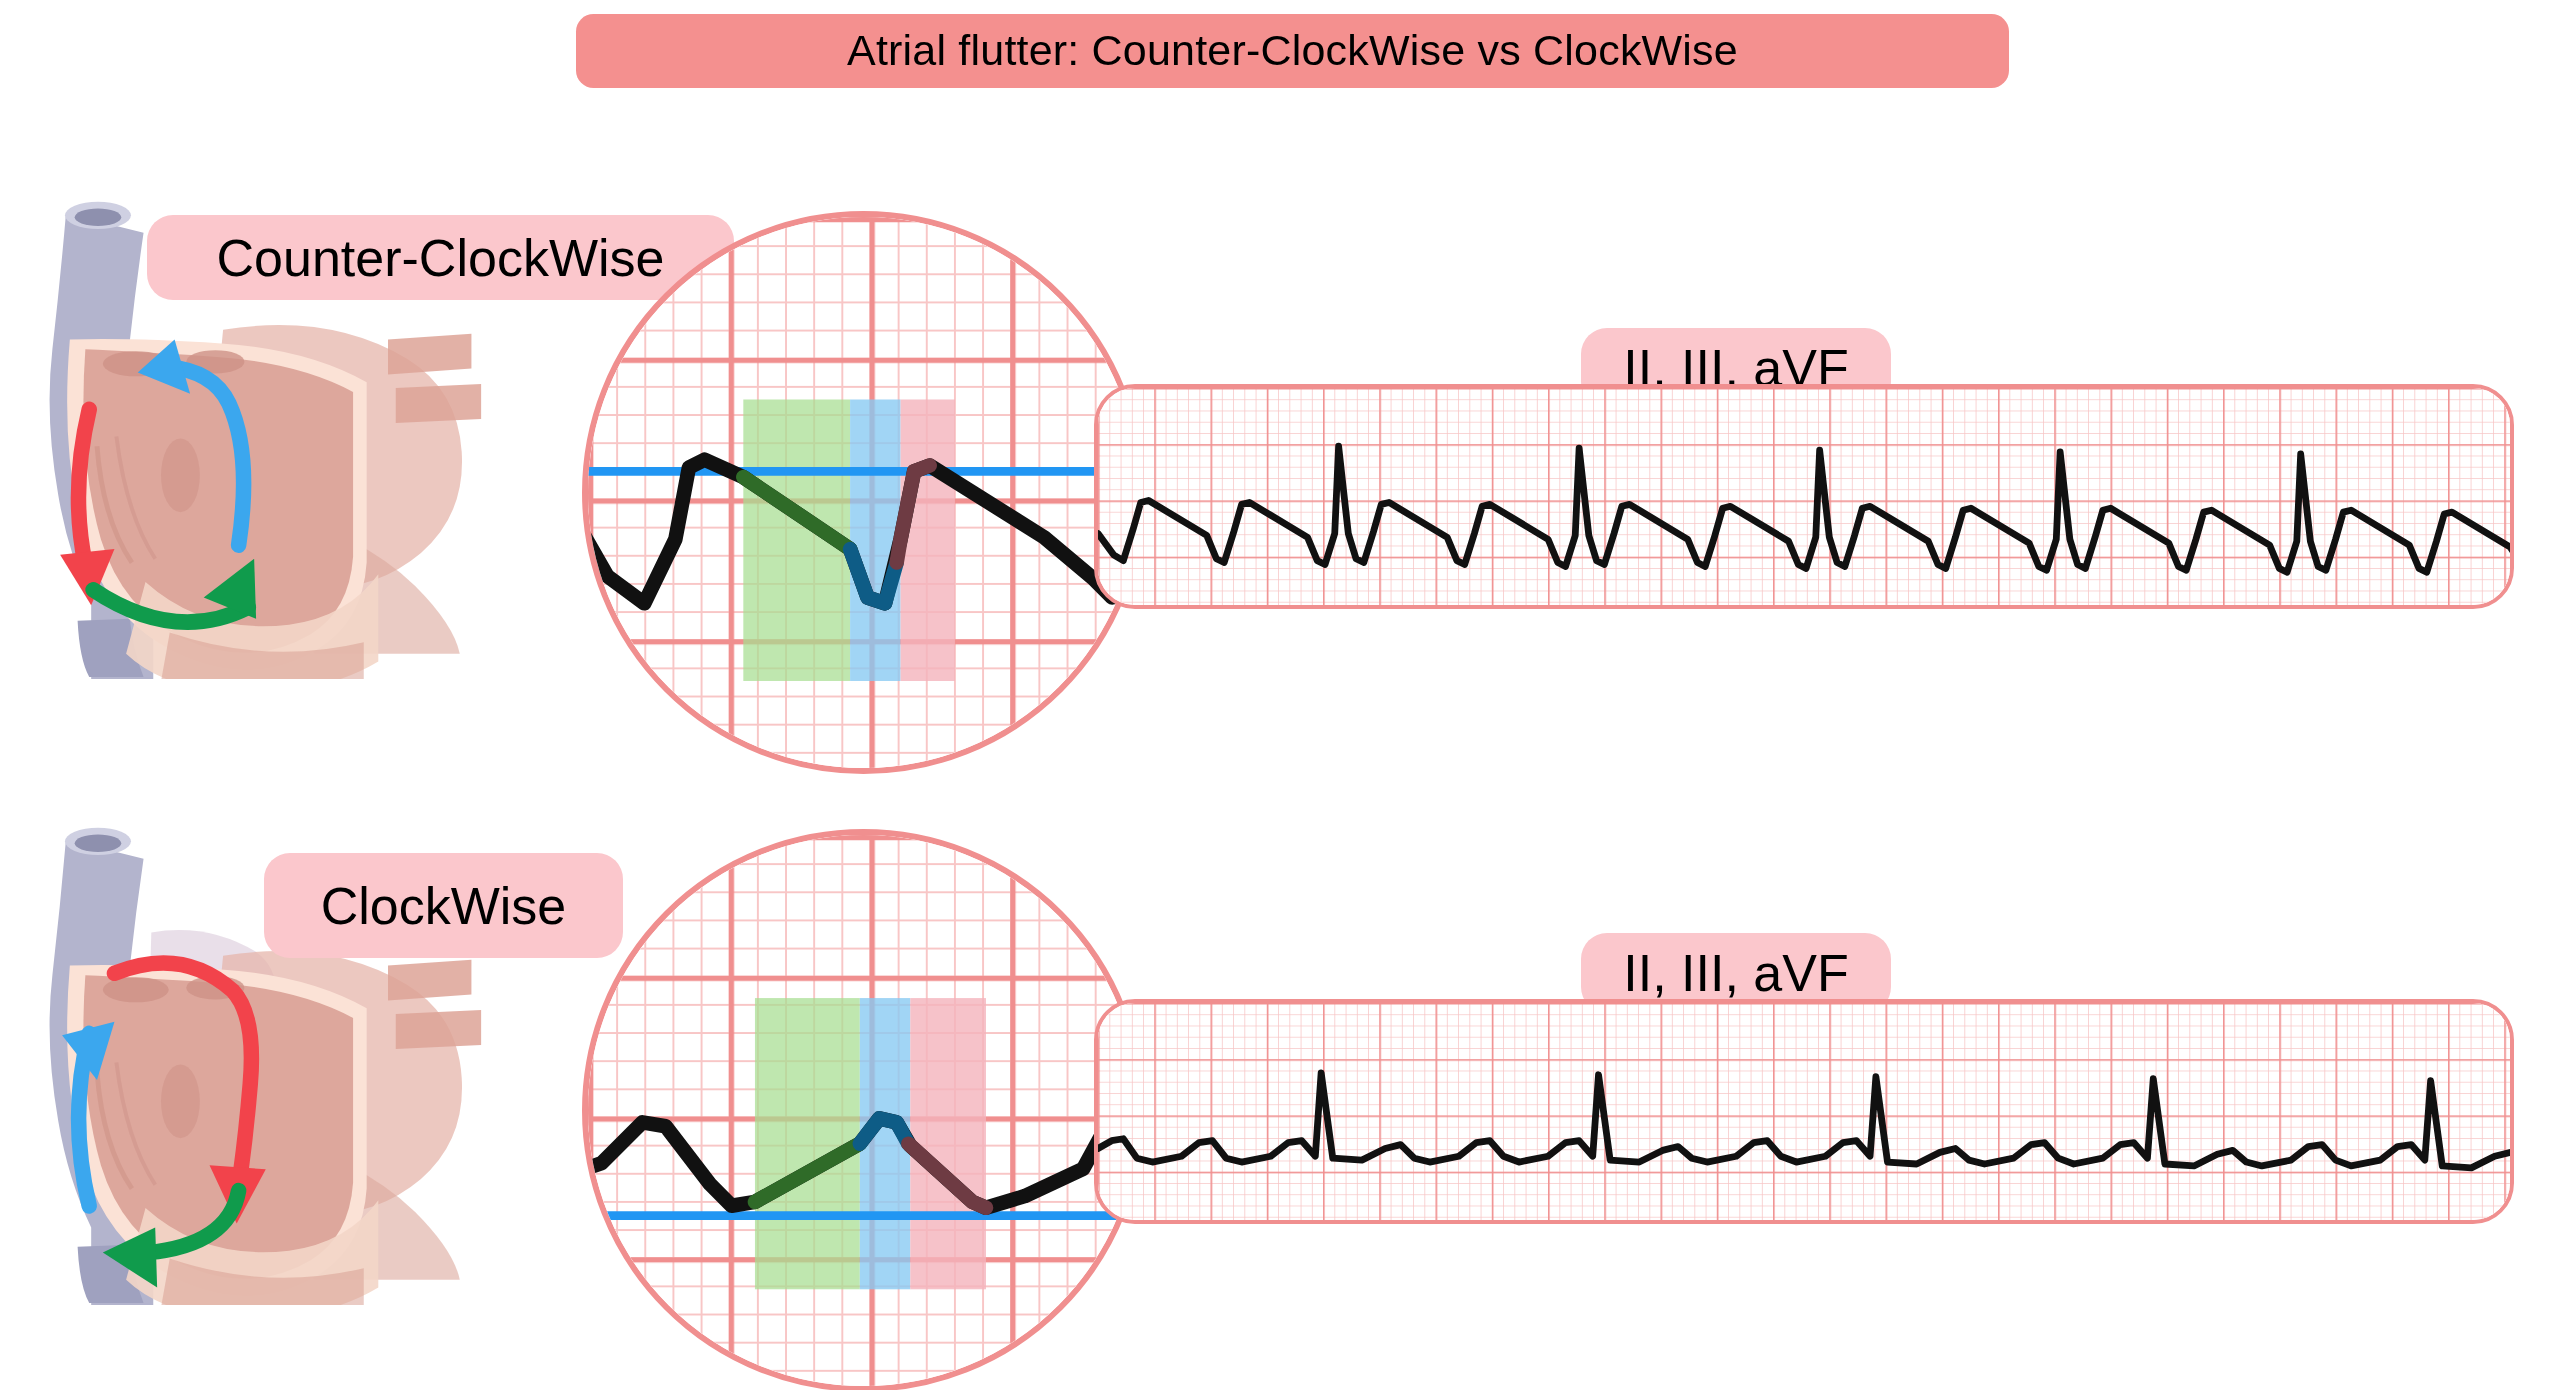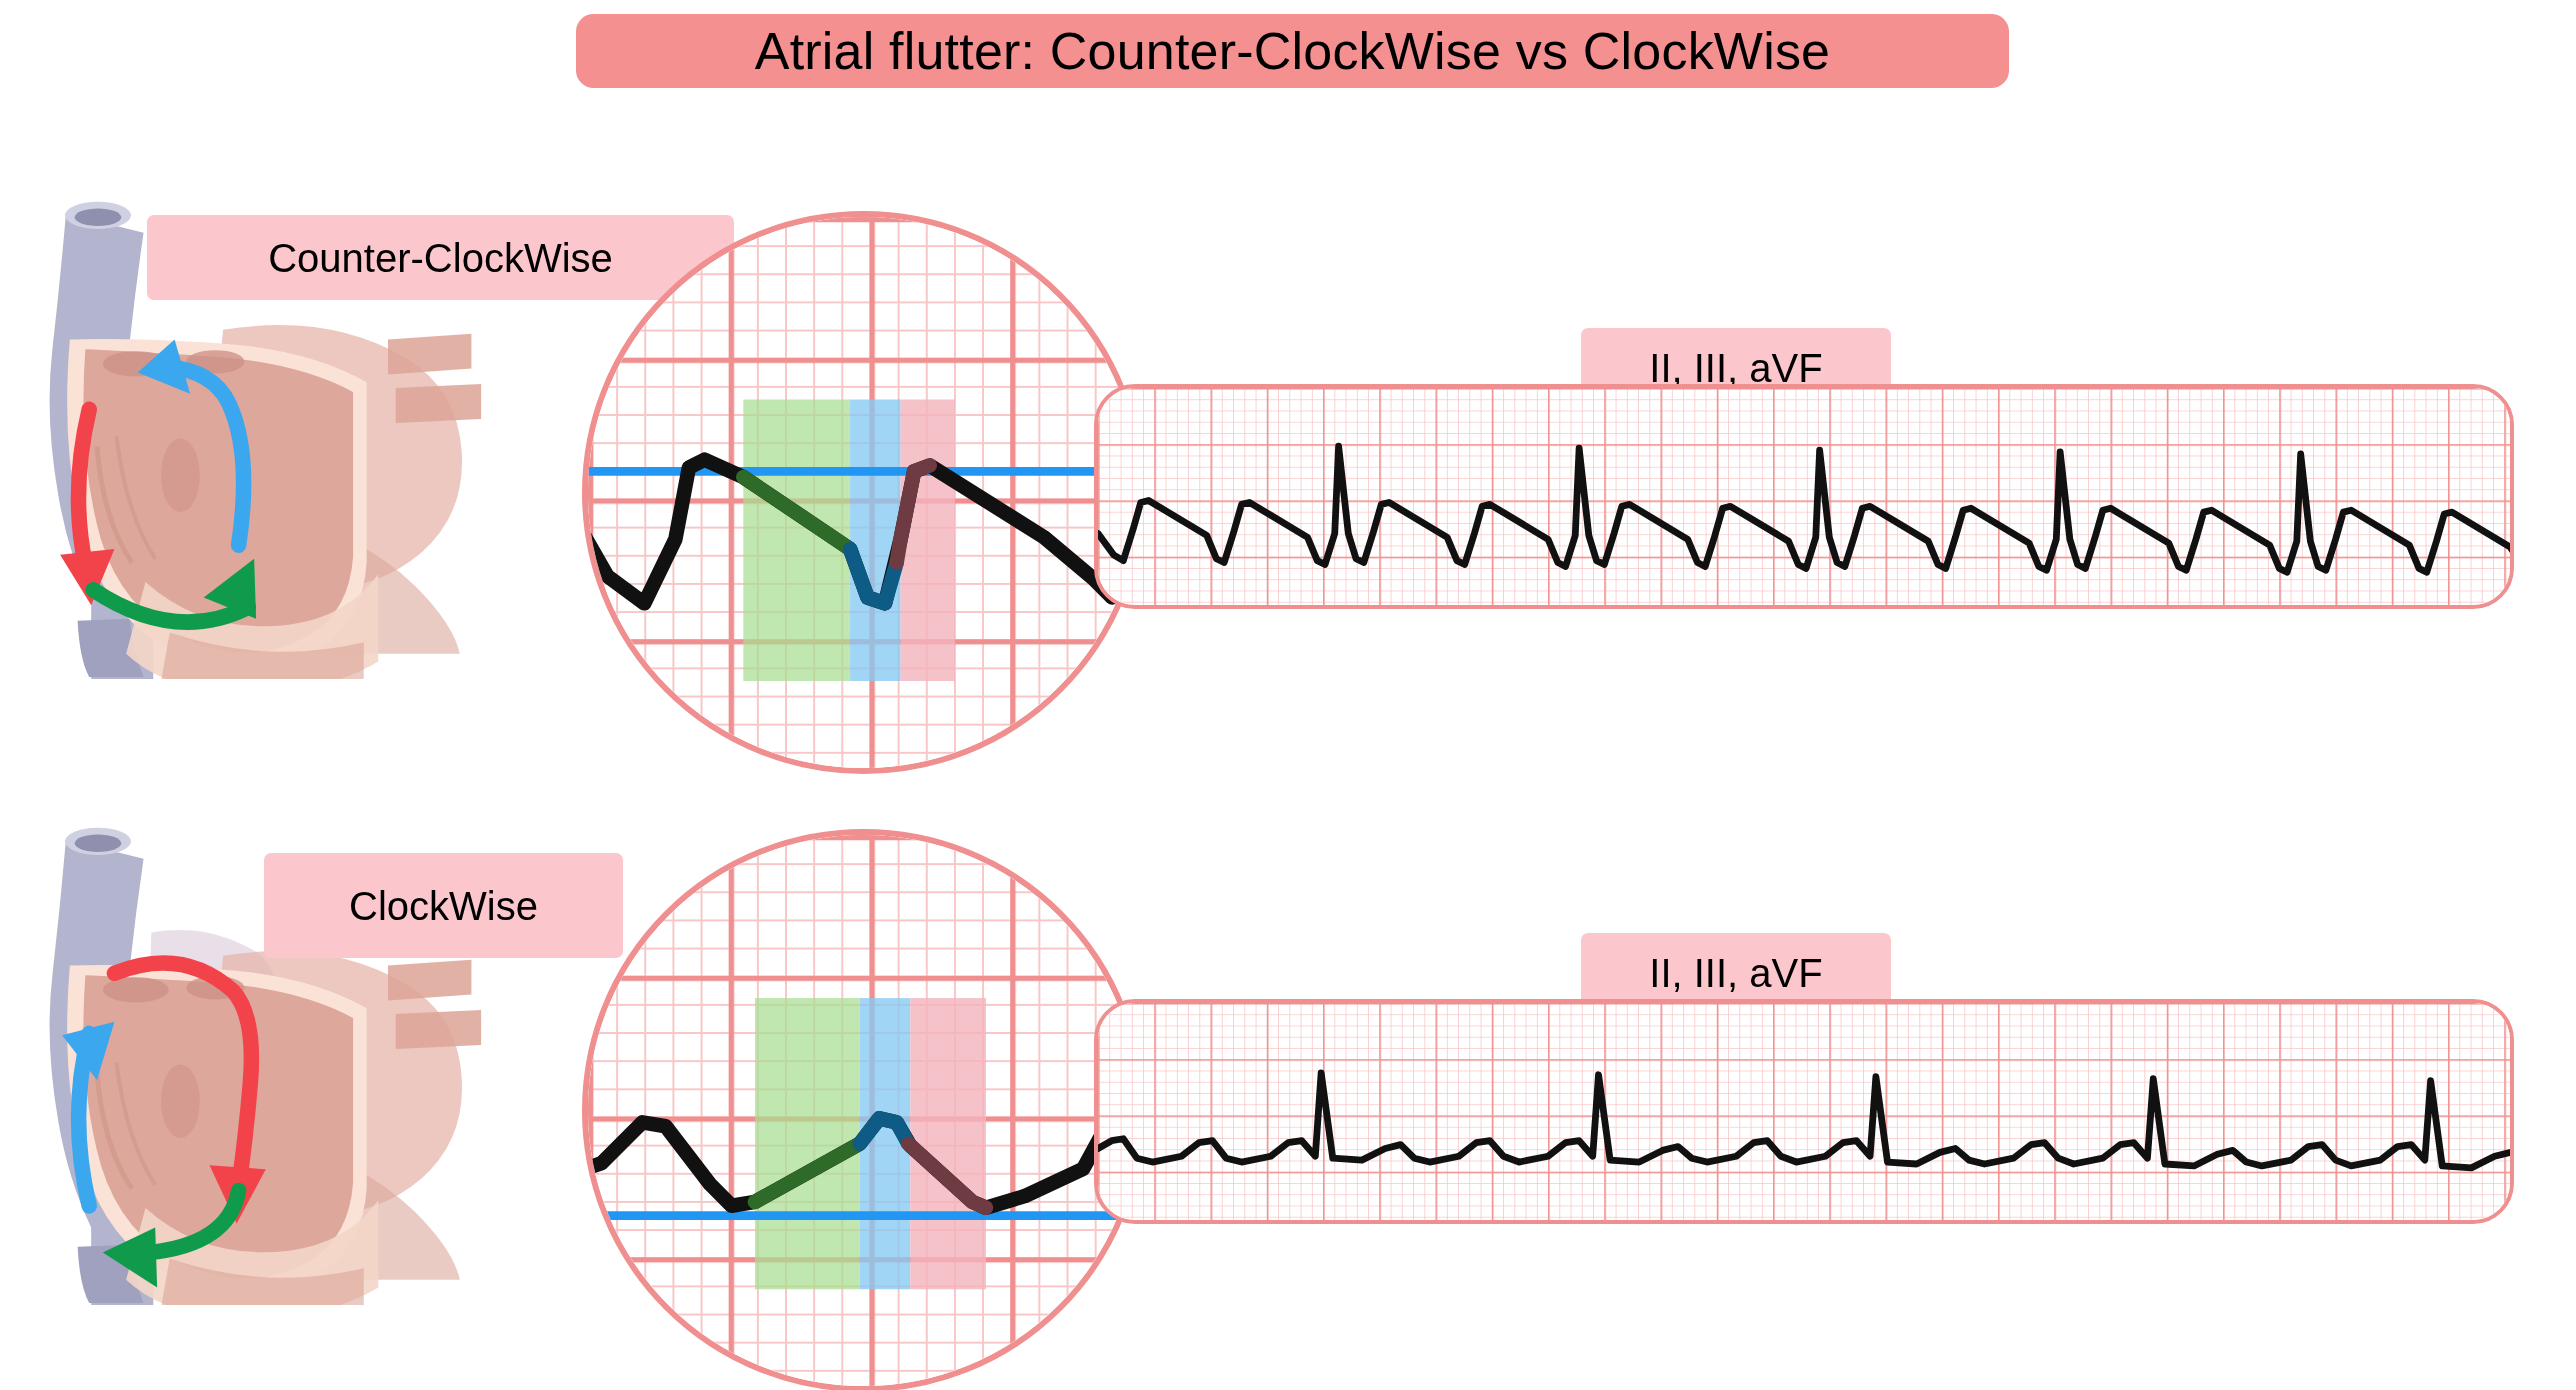--- a/index.html
+++ b/index.html
@@ -11,24 +11,24 @@
   .stage{position:absolute;left:0;top:0;width:2576px;height:1391px;}
 
   
   .chip{
     position:absolute;display:flex;align-items:center;justify-content:center;
     color:#000;white-space:nowrap;line-height:1;
   }
   .chip-title{
     left:576px;top:13.6px;width:1433px;height:74px;
     background:#F4908F;border-radius:17.5px;
-    font-size:52px;letter-spacing:0.2px;
+    font-size:43px;letter-spacing:0.2px;
   }
   .chip-lbl{
-    background:#FBC7CC;border-radius:7px;font-size:40px;
+    background:#FBC7CC;border-radius:26px;font-size:52px;
   }
   .chip-ccw{left:147px;top:215px;width:587px;height:85px;}
   .chip-cw {left:264px;top:853px;width:359px;height:105px;}
   .chip-leads1{left:1581px;top:328px;width:310px;height:80px;}
   .chip-leads2{left:1581px;top:933px;width:310px;height:80px;}
 
   
   .heart{position:absolute;}
   .heart-ccw{left:0px;top:194px;width:485px;height:485px;}
   .heart-cw {left:0px;top:820px;width:485px;height:485px;}

